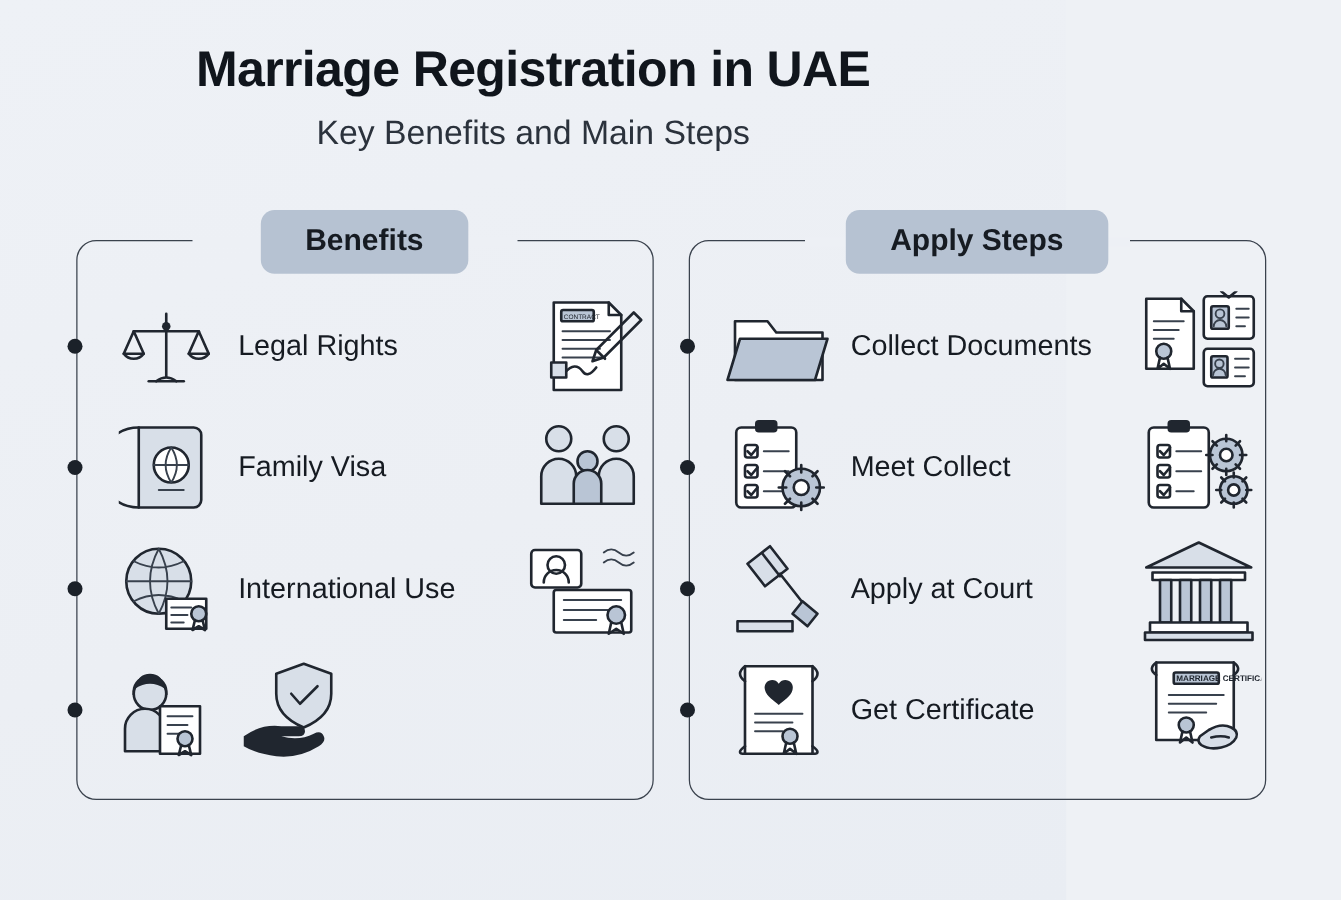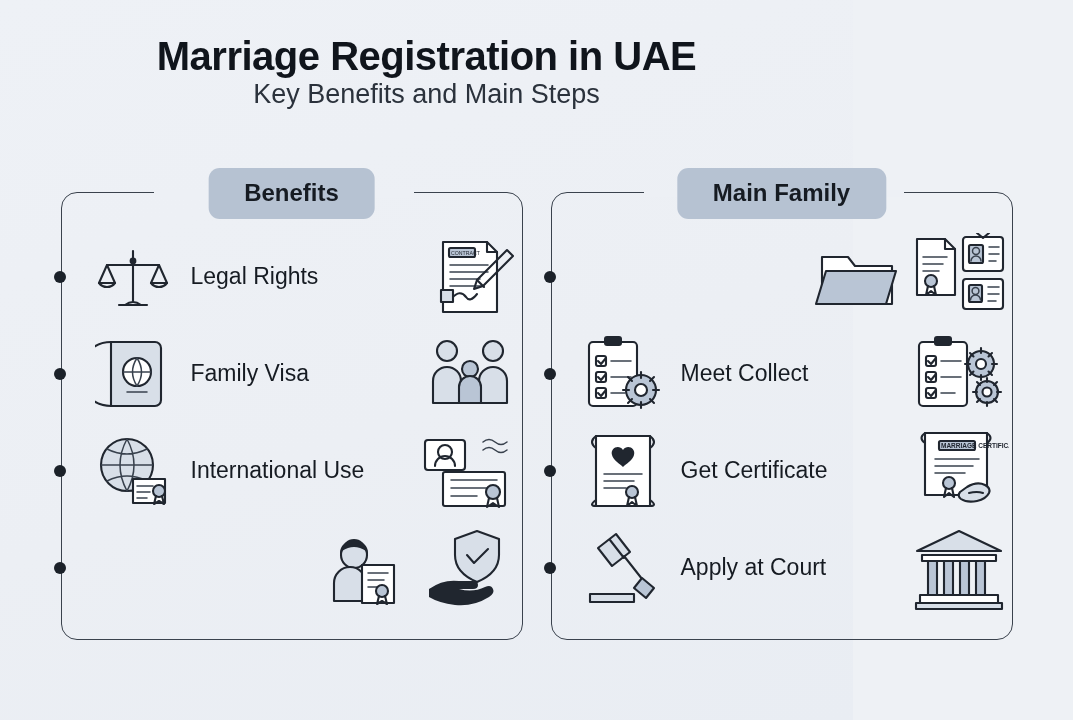--- a/index.html
+++ b/index.html
@@ -31,21 +31,21 @@
     font-size: 40px;
     font-weight: bold;
     letter-spacing: -0.5px;
     color: #10151c;
     line-height: 1.12;
   }
   .subtitle {
     font-size: 27px;
     font-weight: normal;
     color: #2b323c;
-    margin-top: 0;
+    margin-top: 12px;
     line-height: 1.15;
   }
 
   
   .columns {
     position: absolute;
     top: 168px;
     left: 0;
     width: 1073px;
     height: 510px;
@@ -103,21 +103,20 @@
     flex-direction: column;
     justify-content: space-around;
     padding: 8px 0;
     box-sizing: border-box;
   }
   .row {
     position: relative;
     height: 96px;
     display: flex;
     align-items: center;
-    justify-content: flex-end;
   }
   .bullet {
     position: absolute;
     left: -7px;
     top: 50%;
     margin-top: -6px;
     width: 12px;
     height: 12px;
     border-radius: 50%;
     background: #1b2129;
@@ -282,32 +281,33 @@
           </div>
         </div>
 
       </div>
     </div>
 
     <div class="column">
       <div class="col-frame">
         <div class="frame-notch"></div>
       </div>
-      <div class="col-header">Main Family</div>
+      <div class="col-header">Apply Steps</div>
 
       <div class="rows">
 
         <div class="row">
           <span class="bullet"></span>
           <div class="row-icon">
             <svg width="86" height="72" viewBox="0 0 86 72">
               <path class="fillw" d="M8 16 h26 l7 9 h37 v38 h-70 z"></path>
               <path class="fillp" d="M12 30 h70 l-10 33 h-70 z"></path>
             </svg>
           </div>
+          <div class="row-label">Collect Documents</div>
           <div class="row-art">
             <svg width="100" height="88" viewBox="0 0 100 88">
               <path class="fillw" d="M8 6 h28 l10 10 v46 h-38 z"></path>
               <path class="ln" d="M36 6 v10 h10"></path>
               <path class="ln-thin" d="M14 24 h24 M14 31 h20 M14 38 h16"></path>
               <circle class="fillp" cx="22" cy="48" r="6"></circle>
               <path class="ln" d="M19 53 l-2 9 5 -4 5 4 -2 -9"></path>
               <rect class="fillw" x="54" y="4" width="40" height="34" rx="3"></rect>
               <rect class="fillp" x="60" y="12" width="14" height="18" rx="1.5"></rect>
               <circle class="ln-thin" cx="67" cy="18" r="3.5"></circle>
@@ -365,20 +365,46 @@
               <circle class="fillp" cx="78" cy="62" r="11"></circle>
               <circle class="fillw" cx="78" cy="62" r="4.5"></circle>
               <path class="ln" d="M78 48 v4 M78 72 v4 M64 62 h4 M88 62 h4 M68 52 l3 3 M85 69 l3 3 M88 52 l-3 3 M71 69 l-3 3"></path>
             </svg>
           </div>
         </div>
 
         <div class="row">
           <span class="bullet"></span>
           <div class="row-icon">
+            <svg width="86" height="80" viewBox="0 0 86 80">
+              <path class="fillg" d="M18 20 l18 -14 14 18 -18 14 z"></path>
+              <path class="ln" d="M30 12 l14 18"></path>
+              <path class="ln" d="M44 28 l22 28"></path>
+              <path class="fillp" d="M62 50 l12 10 -8 10 -12 -10 z"></path>
+              <path class="fillg" d="M10 66 h44 v8 h-44 z"></path>
+            </svg>
+          </div>
+          <div class="row-label">Apply at Court</div>
+          <div class="row-art">
+            <svg width="98" height="86" viewBox="0 0 98 86">
+              <path class="fillg" d="M49 6 l42 20 h-84 z"></path>
+              <rect class="fillw" x="12" y="30" width="74" height="6"></rect>
+              <rect class="fillp" x="18" y="36" width="9" height="34"></rect>
+              <rect class="fillp" x="34" y="36" width="9" height="34"></rect>
+              <rect class="fillp" x="50" y="36" width="9" height="34"></rect>
+              <rect class="fillp" x="66" y="36" width="9" height="34"></rect>
+              <rect class="fillw" x="10" y="70" width="78" height="8"></rect>
+              <rect class="fillg" x="6" y="78" width="86" height="6"></rect>
+            </svg>
+          </div>
+        </div>
+
+        <div class="row">
+          <span class="bullet"></span>
+          <div class="row-icon">
             <svg width="86" height="82" viewBox="0 0 86 82">
               <path class="fillw" d="M16 6 h54 v70 h-54 z"></path>
               <path class="ln" d="M16 6 q-8 6 0 12 M16 70 q-8 6 0 6 M70 6 q8 6 0 12 M70 70 q8 6 0 6"></path>
               <path class="sld" d="M43 20 c-4 -6 -13 -2 -11 5 c1 5 8 9 11 12 c3 -3 10 -7 11 -12 c2 -7 -7 -11 -11 -5z"></path>
               <path class="ln-thin" d="M24 44 h38 M24 51 h30 M24 58 h22"></path>
               <circle class="fillp" cx="52" cy="62" r="6"></circle>
               <path class="ln" d="M49 67 l-2 9 5 -4 5 4 -2 -9"></path>
             </svg>
           </div>
           <div class="row-label">Get Certificate</div>
@@ -390,43 +416,17 @@
               <text class="tiny2" x="32" y="21">MARRIAGE CERTIFICATE</text>
               <path class="ln-thin" d="M26 32 h44 M26 39 h38 M26 46 h30"></path>
               <circle class="fillp" cx="40" cy="56" r="6"></circle>
               <path class="ln" d="M37 61 l-2 9 5 -4 5 4 -2 -9"></path>
               <path class="fillg" d="M58 60 q10 -6 18 -2 q6 3 4 8 q-3 6 -12 8 q-10 2 -16 -2 q-4 -3 -1 -7 z"></path>
               <path class="ln" d="M60 66 q8 -2 14 0"></path>
             </svg>
           </div>
         </div>
 
-        <div class="row">
-          <span class="bullet"></span>
-          <div class="row-icon">
-            <svg width="86" height="80" viewBox="0 0 86 80">
-              <path class="fillg" d="M18 20 l18 -14 14 18 -18 14 z"></path>
-              <path class="ln" d="M30 12 l14 18"></path>
-              <path class="ln" d="M44 28 l22 28"></path>
-              <path class="fillp" d="M62 50 l12 10 -8 10 -12 -10 z"></path>
-              <path class="fillg" d="M10 66 h44 v8 h-44 z"></path>
-            </svg>
-          </div>
-          <div class="row-label">Apply at Court</div>
-          <div class="row-art">
-            <svg width="98" height="86" viewBox="0 0 98 86">
-              <path class="fillg" d="M49 6 l42 20 h-84 z"></path>
-              <rect class="fillw" x="12" y="30" width="74" height="6"></rect>
-              <rect class="fillp" x="18" y="36" width="9" height="34"></rect>
-              <rect class="fillp" x="34" y="36" width="9" height="34"></rect>
-              <rect class="fillp" x="50" y="36" width="9" height="34"></rect>
-              <rect class="fillp" x="66" y="36" width="9" height="34"></rect>
-              <rect class="fillw" x="10" y="70" width="78" height="8"></rect>
-              <rect class="fillg" x="6" y="78" width="86" height="6"></rect>
-            </svg>
-          </div>
-        </div>
-
       </div>
     </div>
 
   </div>
 </div>
 
 </body></html>

